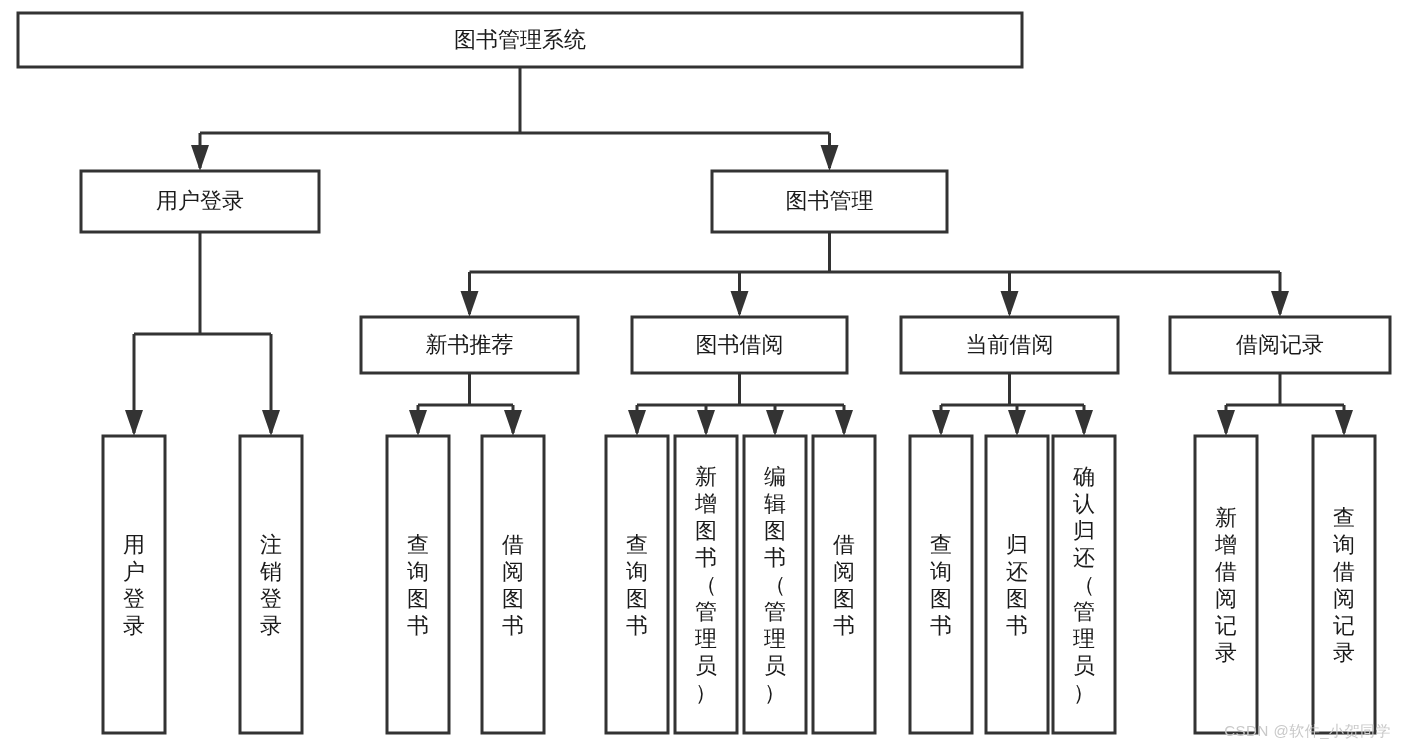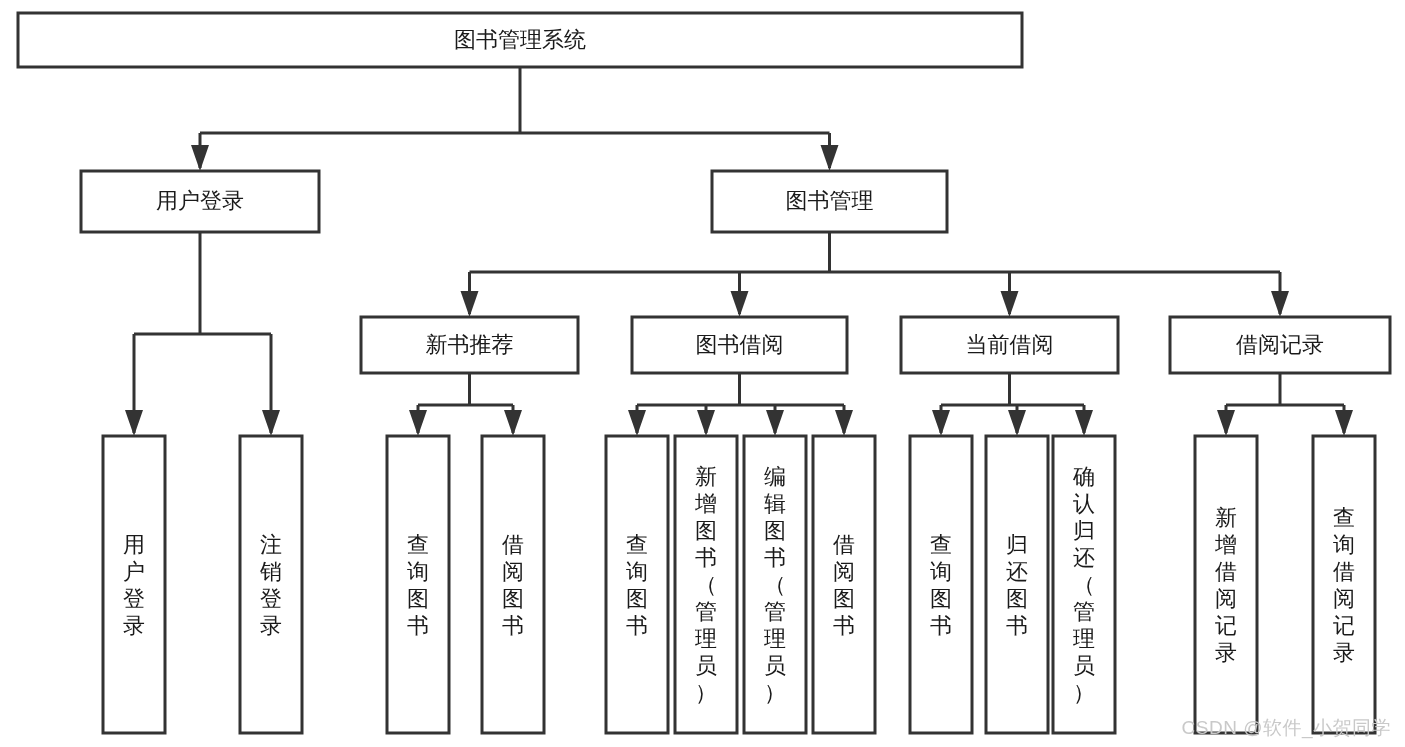--- a/index.html
+++ b/index.html
@@ -52,21 +52,21 @@
   }
   .arrow-head {
     fill: #333333;
     stroke: none;
   }
   .watermark-text {
     position: absolute;
     right: 14px;
     bottom: 6px;
     color: #c9c9c9;
-    font-size: 19px;
+    font-size: 15px;
     font-family: "Liberation Sans", "DejaVu Sans", sans-serif;
     white-space: nowrap;
     letter-spacing: 0.5px;
     user-select: none;
   }
 </style>
 </head>
 <body>
 
 <div id="diagram-root">

